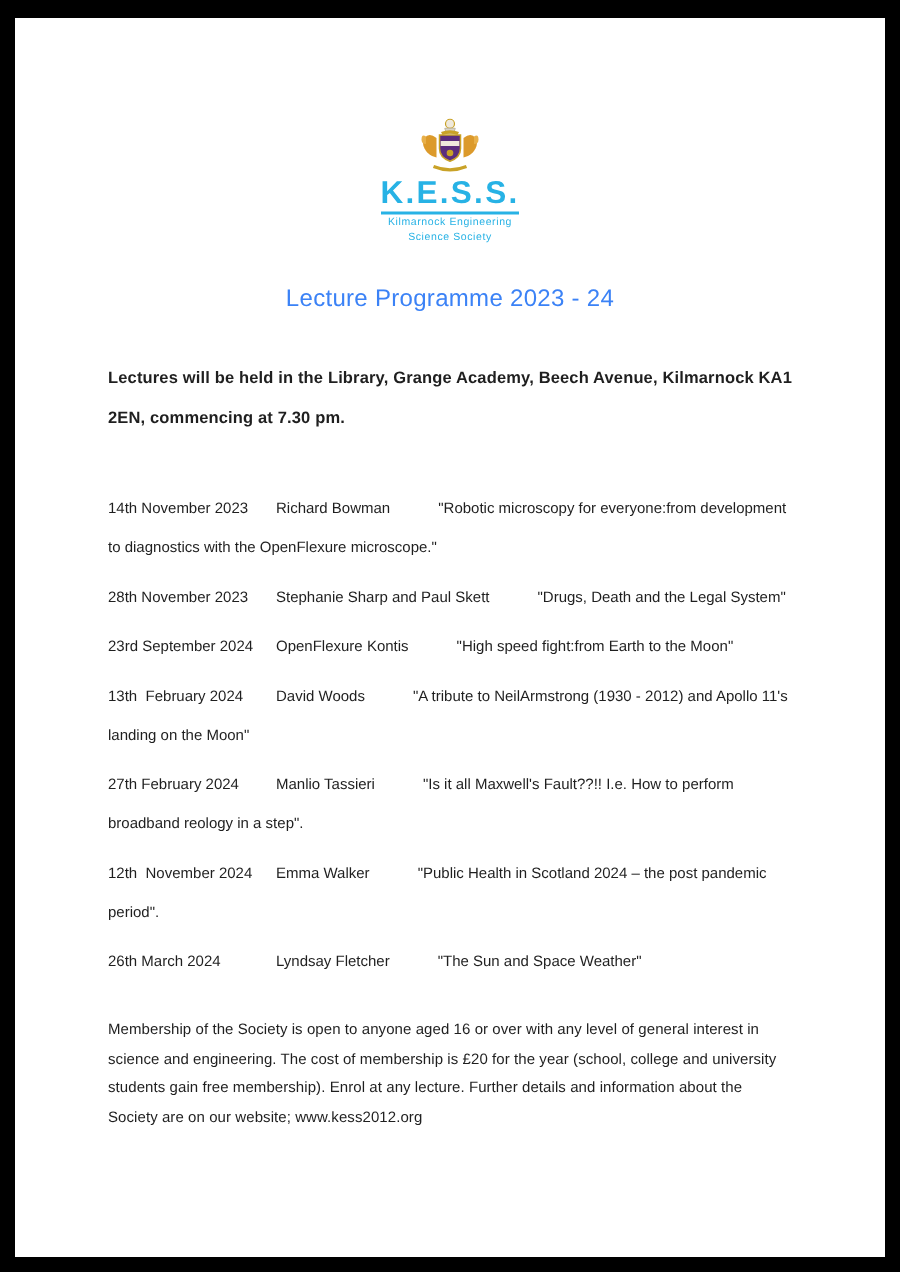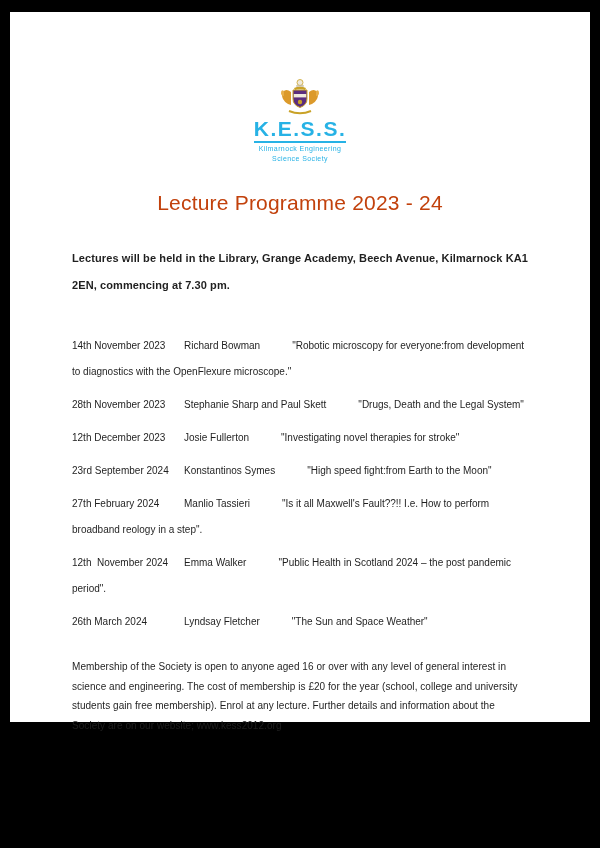--- a/index.html
+++ b/index.html
@@ -12,21 +12,21 @@
     width: 600px;
     height: 848px;
     background: #000;
     overflow: hidden;
   }
   .sheet {
     position: absolute;
     left: 10px;
     top: 12px;
     width: 580px;
-    height: 710px;
+    height: 826px;
     background: #ffffff;
     box-sizing: border-box;
     padding: 0 62px;
     color: #1f1f1f;
   }
   
   .logo {
     margin-top: 66px;
     text-align: center;
     line-height: 1;
@@ -45,25 +45,25 @@
   .kess-sub {
     font-size: 7px;
     letter-spacing: 0.4px;
     color: #27b2e5;
     margin-top: 2px;
     line-height: 1.15;
   }
   
   .title {
     margin: 28px 0 0 0;
-    font-size: 21px;
+    font-size: 16px;
     font-weight: 500;
     text-align: center;
     letter-spacing: 0.2px;
-    color: #c2410c;
+    color: #3b82f6;
   }
   
   .intro {
     margin: 30px 0 12px 0;
     font-size: 11px;
     font-weight: bold;
     line-height: 27px;
     text-align: justify;
     letter-spacing: 0.1px;
   }
@@ -119,22 +119,22 @@
       <div class="kess-sub">Science Society</div>
     </div>
 
     <h1 class="title">Lecture Programme 2023 - 24</h1>
 
     <p class="intro">Lectures will be held in the Library, Grange Academy, Beech Avenue, Kilmarnock KA1 2EN, commencing at 7.30 pm.</p>
 
     <div class="lectures">
       <p class="lec"><span class="d">14th November 2023</span><span class="s">Richard Bowman</span><span class="t">"Robotic microscopy for everyone:from development to diagnostics with the OpenFlexure microscope."</span></p>
       <p class="lec"><span class="d">28th November 2023</span><span class="s">Stephanie Sharp and Paul Skett</span><span class="t">"Drugs, Death and the Legal System"</span></p>
-      <p class="lec"><span class="d">12th December 2023</span><span class="s">Josie Fullerton</span><span class="t">"Investigating novel therapies for stroke"</span></p>
-      <p class="lec"><span class="d">23rd September 2024</span><span class="s">Konstantinos Symes</span><span class="t">"High speed fight:from Earth to the Moon"</span></p>
+      <p class="lec"><span class="d">23rd September 2024</span><span class="s">OpenFlexure Kontis</span><span class="t">"High speed fight:from Earth to the Moon"</span></p>
+      <p class="lec"><span class="d">13th  February 2024</span><span class="s">David Woods</span><span class="t">"A tribute to NeilArmstrong (1930 - 2012) and Apollo 11's landing on the Moon"</span></p>
       <p class="lec"><span class="d">27th February 2024</span><span class="s">Manlio Tassieri</span><span class="t">"Is it all Maxwell's Fault??!! I.e. How to perform broadband reology in a step".</span></p>
       <p class="lec"><span class="d">12th  November 2024</span><span class="s">Emma Walker</span><span class="t">"Public Health in Scotland 2024 – the post pandemic period".</span></p>
       <p class="lec"><span class="d">26th March 2024</span><span class="s">Lyndsay Fletcher</span><span class="t">"The Sun and Space Weather"</span></p>
     </div>
 
     <p class="membership">Membership of the Society is open to anyone aged 16 or over with any level of general interest in science and engineering. The cost of membership is £20 for the year (school, college and university students gain free membership). Enrol at any lecture. Further details and information about the Society are on our website; www.kess2012.org</p>
 
   </div>
 </div>
 

